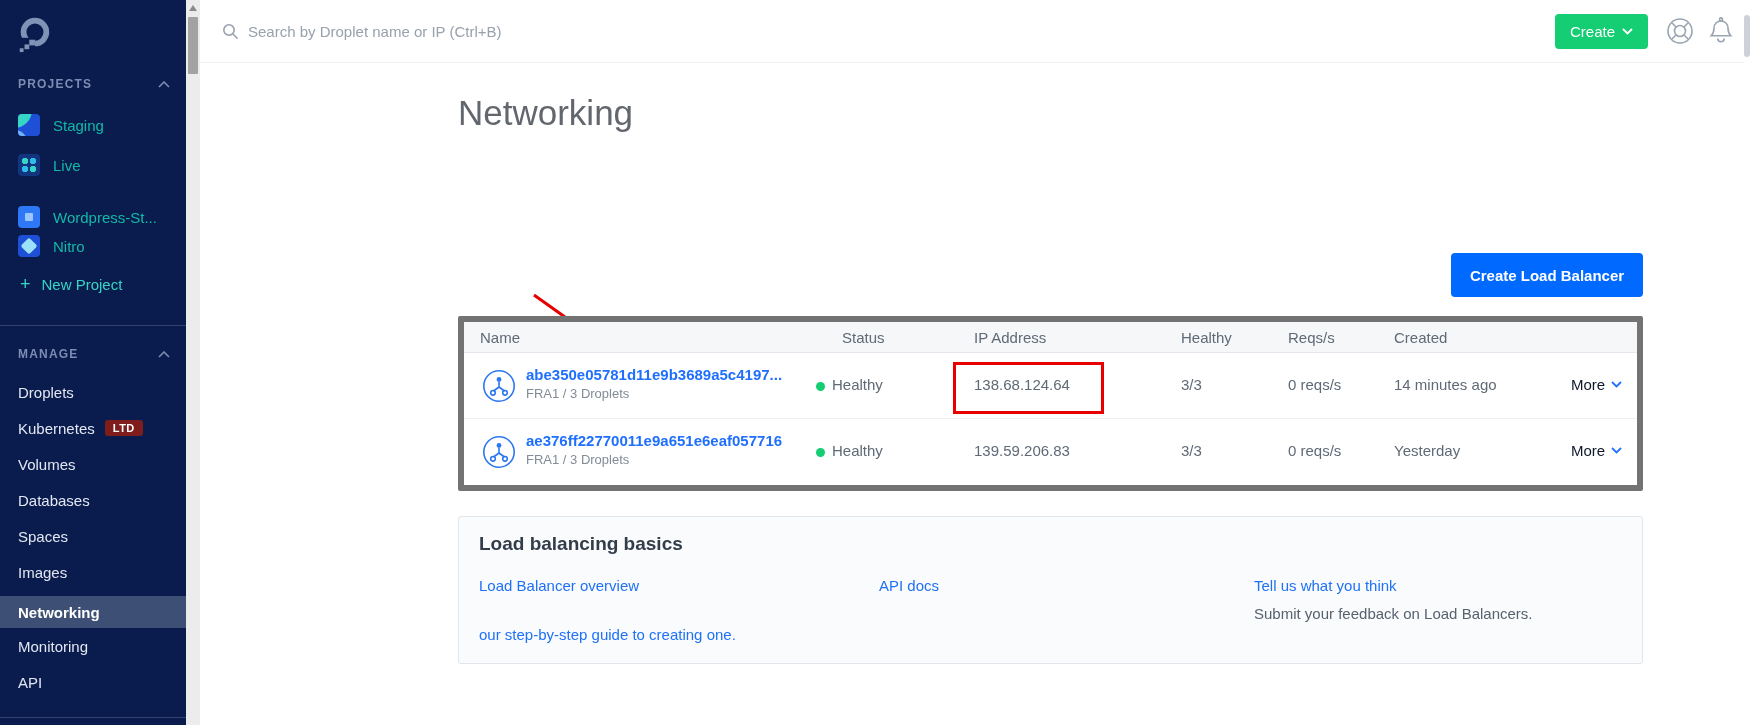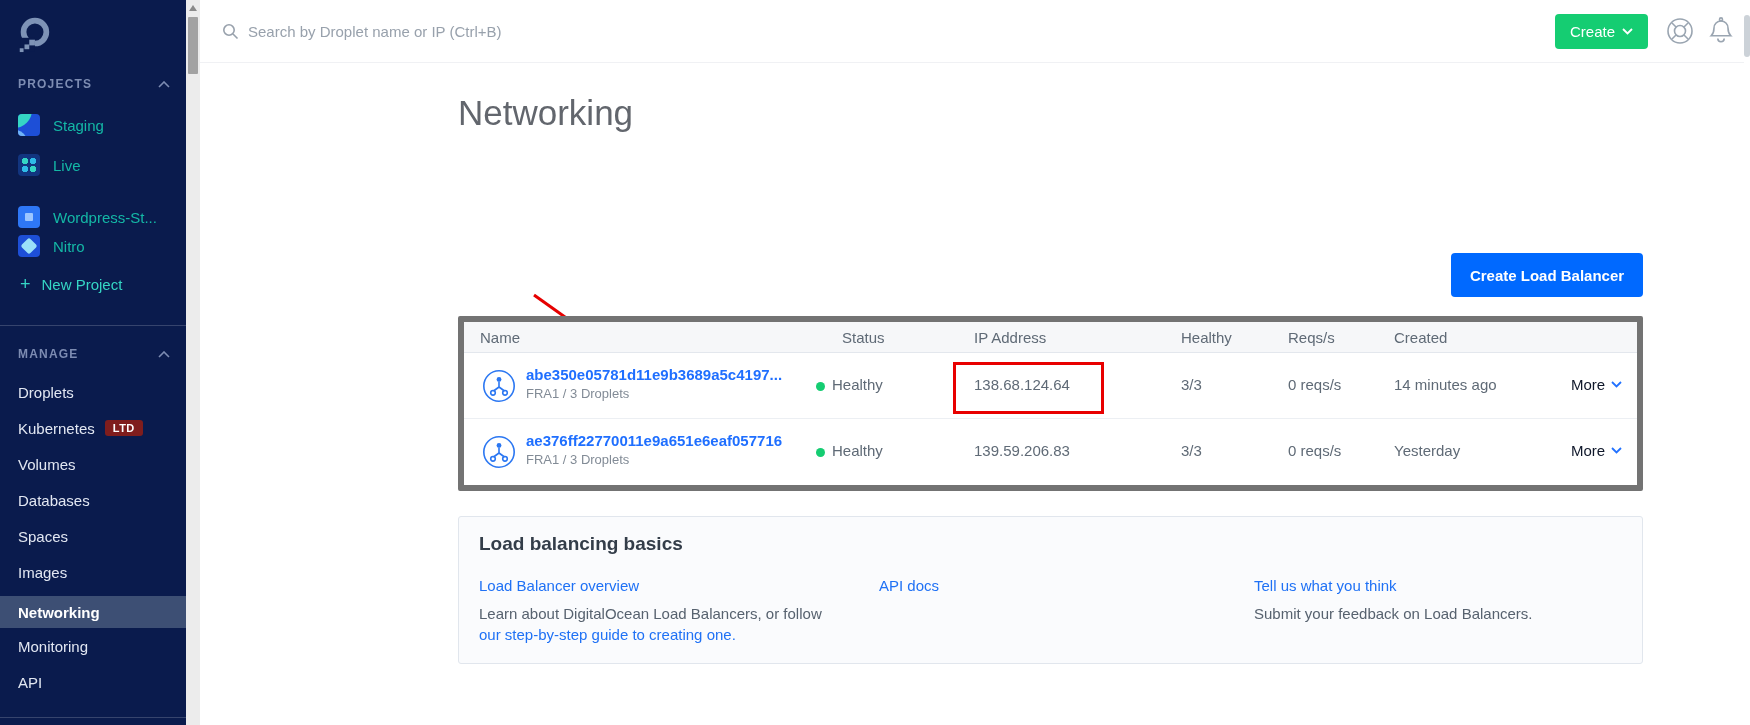--- a/index.html
+++ b/index.html
@@ -286,21 +286,21 @@
             <path d="M1 1 L5.5 5.5 L10 1" stroke="#2272ff" stroke-width="1.8" fill="none"></path>
           </svg>
       </span>
     </div>
   </section>
 
   <section class="basics">
     <h3>Load balancing basics</h3>
     <div class="bcol c1">
       <span class="blink">Load Balancer overview</span><br>
-      <span>Learn about DigitalOcean Load Balancers, or follow</span><br>
+      <br>
       <span class="inline-link">our step-by-step guide to creating one.</span>
     </div>
     <div class="bcol c2">
       <span class="blink">API docs</span><br>
     </div>
     <div class="bcol c3">
       <span class="blink">Tell us what you think</span><br>
       <span>Submit your feedback on Load Balancers.</span>
     </div>
   </section>

